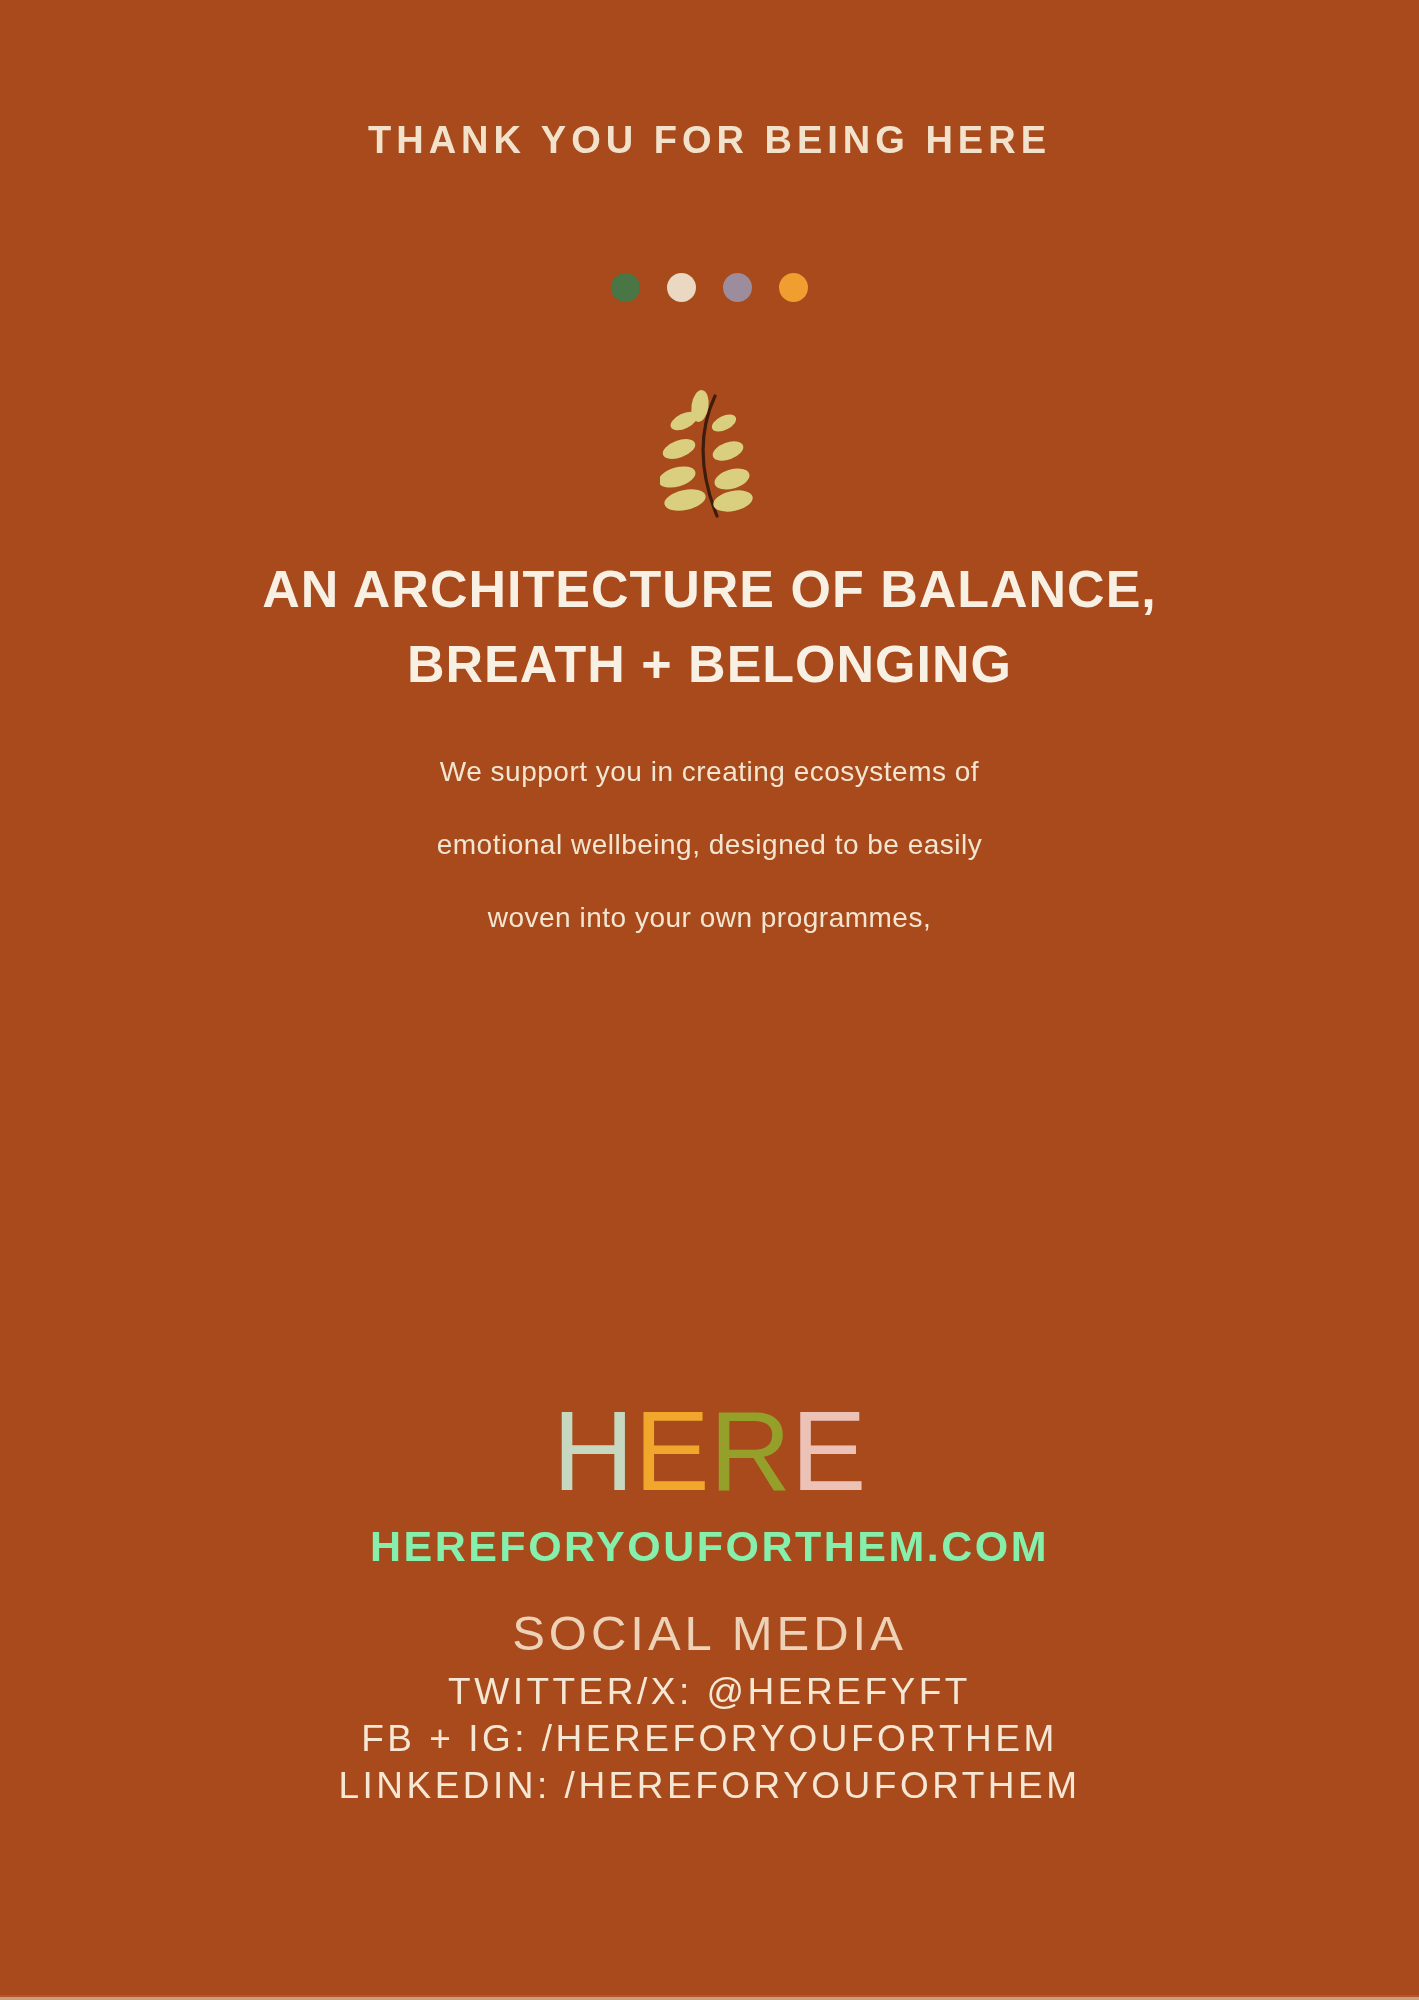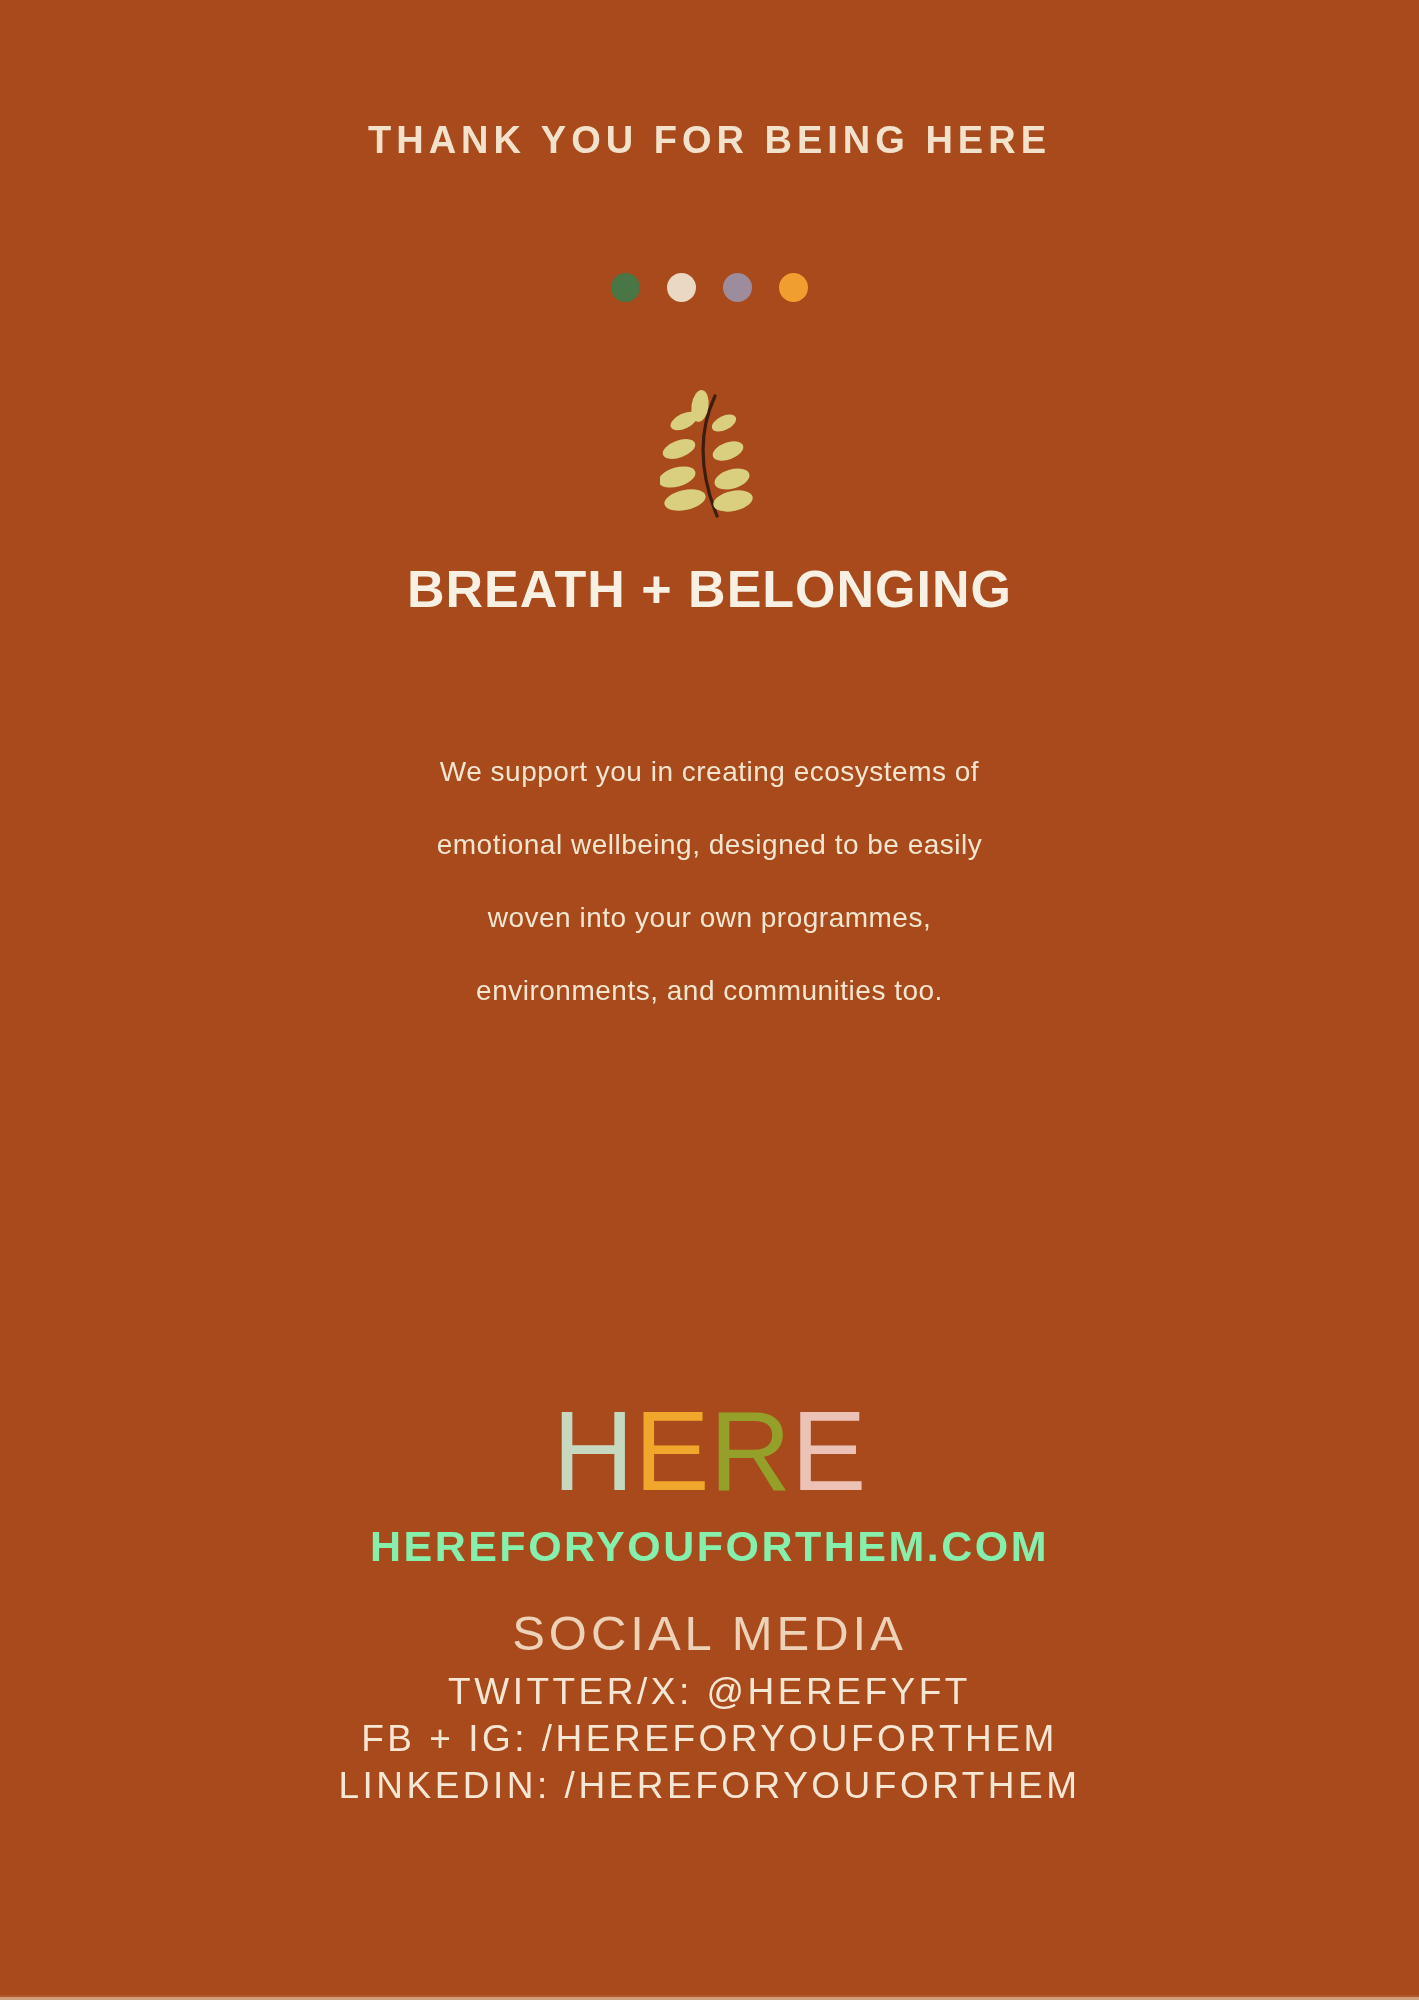--- a/index.html
+++ b/index.html
@@ -129,28 +129,28 @@
       <ellipse cx="25" cy="112" rx="21" ry="10" transform="rotate(-12 25 112)" fill="#d9cf7f"></ellipse>
 
       <ellipse cx="64" cy="35" rx="13" ry="7" transform="rotate(-26 64 35)" fill="#d9cf7f"></ellipse>
       <ellipse cx="68" cy="63" rx="16" ry="8.5" transform="rotate(-20 68 63)" fill="#d9cf7f"></ellipse>
       <ellipse cx="72" cy="91" rx="18" ry="9.5" transform="rotate(-16 72 91)" fill="#d9cf7f"></ellipse>
       <ellipse cx="73" cy="113" rx="20" ry="10" transform="rotate(-12 73 113)" fill="#d9cf7f"></ellipse>
     </svg>
   </div>
 
   <div class="centered heading">
+    <div>AN ARCHITECTURE OF BALANCE,</div>
     <div>BREATH + BELONGING</div>
   </div>
 
   <div class="centered body-text">
     <div>We support you in creating ecosystems of</div>
     <div>emotional wellbeing, designed to be easily</div>
     <div>woven into your own programmes,</div>
-    <div>environments, and communities too.</div>
   </div>
 
   <div class="centered logo">
     <span style="color: rgb(198, 216, 192);">H</span><span style="color: rgb(240, 167, 43);">E</span><span style="color: rgb(149, 160, 42);">R</span><span style="color: rgb(237, 194, 182);">E</span>
   </div>
 
   <div class="centered website">HEREFORYOUFORTHEM.COM</div>
 
   <div class="centered social-heading">SOCIAL MEDIA</div>
 

